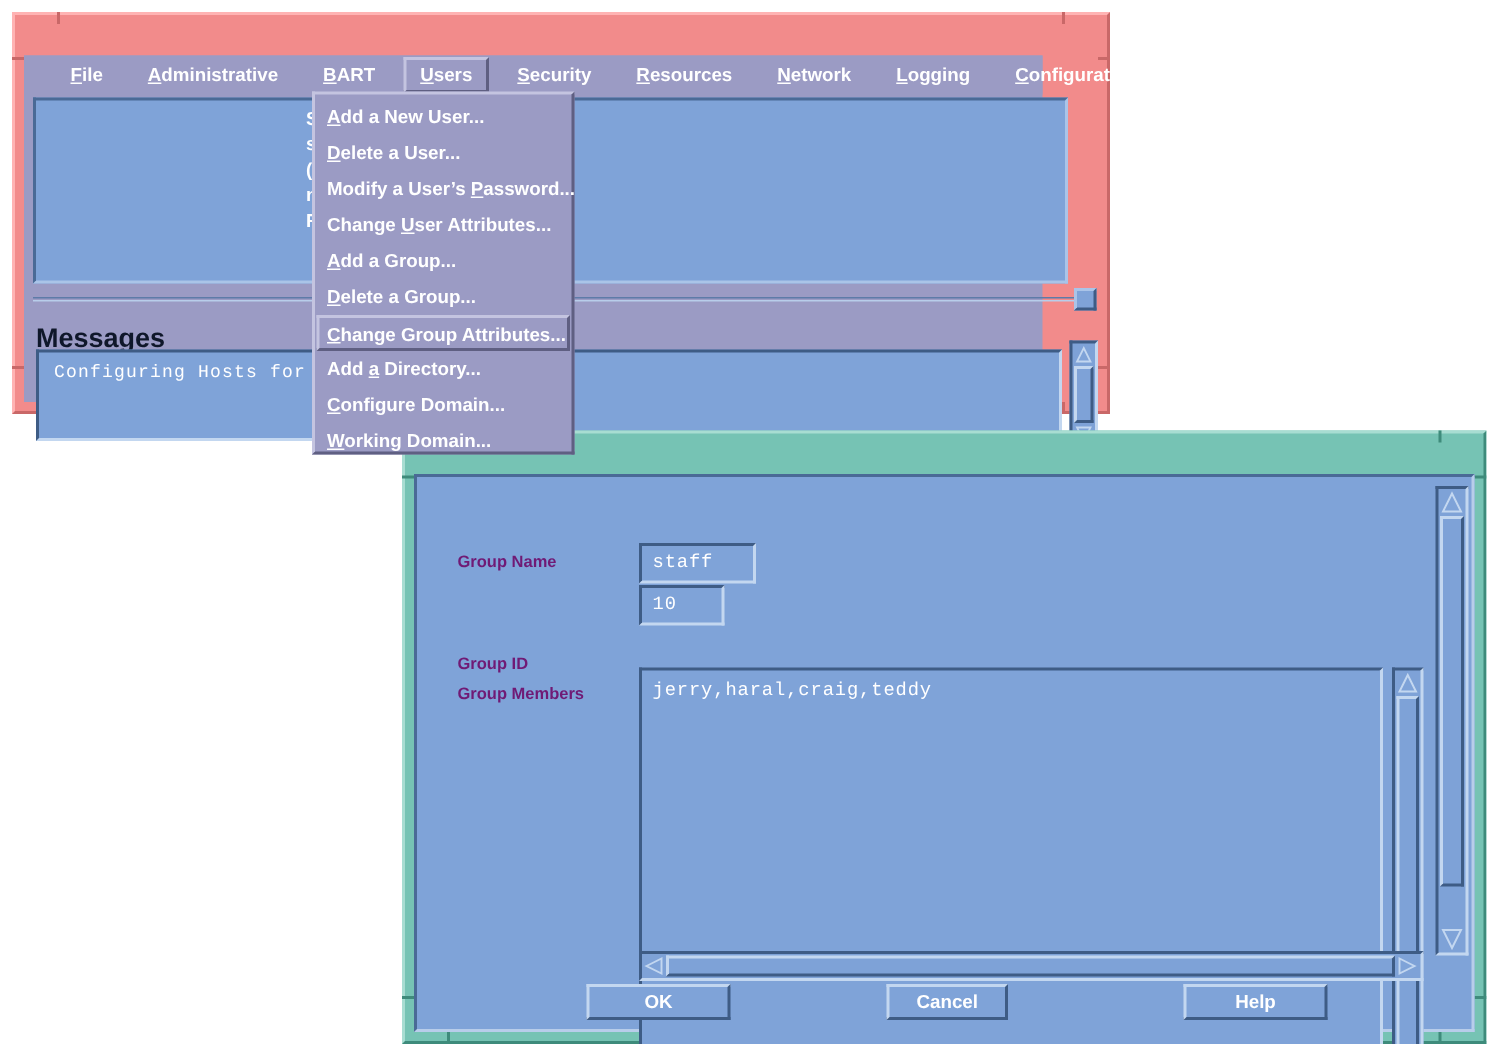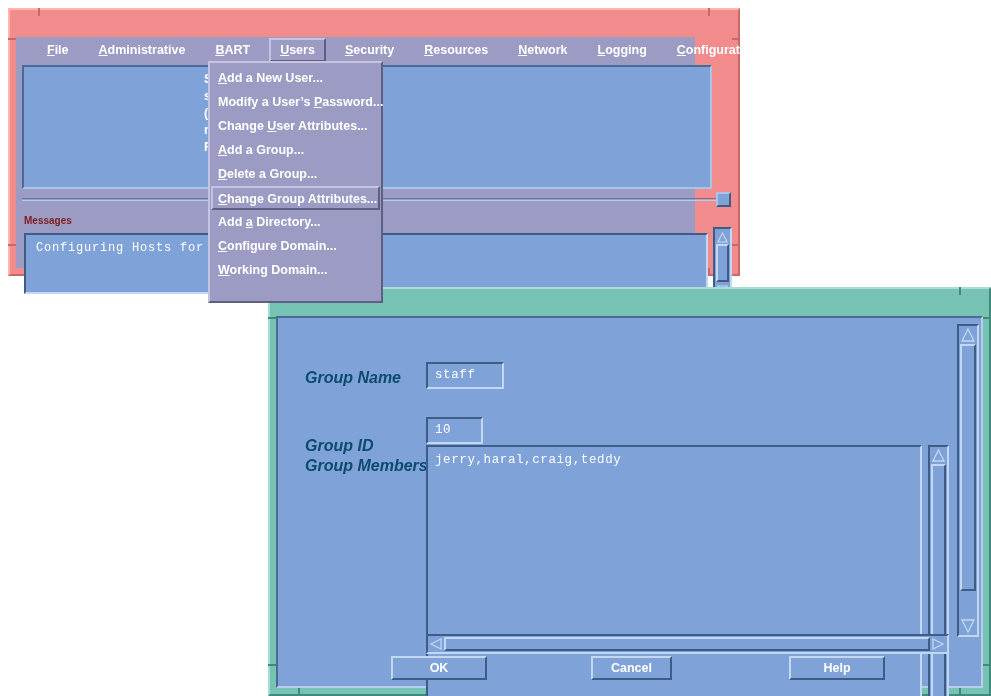--- a/index.html
+++ b/index.html
@@ -225,22 +225,22 @@
     height: 3px;
     border-top: 1px solid #5e7ba8;
     border-bottom: 1px solid #b8cdea;
     box-sizing: border-box;
   }
 
   .messages-label {
     position: absolute;
     left: 8px;
     top: 178px;
-    color: #7f1d1d;
-    font-size: 10px;
+    color: #0f172a;
+    font-size: 18px;
     font-weight: bold;
   }
   .messages-box {
     position: absolute;
     left: 8px;
     top: 196px;
     width: 684px;
     height: 61px;
     background: #7fa3d8;
     border-top: 2px solid #3e5c85;
@@ -418,24 +418,23 @@
     background: #7fa3d8;
     border-top: 2px solid #4a6a96;
     border-left: 2px solid #4a6a96;
     border-right: 2px solid #b8cdea;
     border-bottom: 2px solid #b8cdea;
     box-sizing: border-box;
   }
 
   .field-label {
     position: absolute;
-    color: #0c4a6e;
-    font-size: 16px;
-    font-weight: bold;
-    font-style: italic;
+    color: #701a75;
+    font-size: 11px;
+    font-weight: bold;
   }
   .text-input {
     position: absolute;
     background: #7fa3d8;
     border-top: 2px solid #3e5c85;
     border-left: 2px solid #3e5c85;
     border-right: 2px solid #c3d7f0;
     border-bottom: 2px solid #c3d7f0;
     box-sizing: border-box;
     color: #ffffff;
@@ -540,20 +539,21 @@
             <polygon points="6.5,11 2,2 11,2" fill="#7fa3d8" stroke="#c3d7f0" stroke-width="1.2"></polygon>
           </svg>
       </div>
     </div>
 
   </div>
 </div>
 
 <div id="users-menu">
   <div class="menu-item"><span class="mnem">A</span>dd a New User...</div>
+  <div class="menu-item"><span class="mnem">D</span>elete a User...</div>
   <div class="menu-item">Modify a User’s <span class="mnem">P</span>assword...</div>
   <div class="menu-item">Change <span class="mnem">U</span>ser Attributes...</div>
   <div class="menu-item"><span class="mnem">A</span>dd a Group...</div>
   <div class="menu-item"><span class="mnem">D</span>elete a Group...</div>
   <div class="menu-item hl"><span class="mnem">C</span>hange Group Attributes...</div>
   <div class="menu-item">Add <span class="mnem">a</span> Directory...</div>
   <div class="menu-item"><span class="mnem">C</span>onfigure Domain...</div>
   <div class="menu-item"><span class="mnem">W</span>orking Domain...</div>
 </div>
 
@@ -569,21 +569,21 @@
   <div class="tealcorner" style="right:0;bottom:30px;width:8px;height:2px;"></div>
   <div class="tealcorner" style="right:30px;bottom:0;width:2px;height:8px;"></div>
 
 
   <div class="cga-client">
 
     <div class="field-label" style="left:27px;top:51px;">Group Name</div>
     <div class="text-input" style="left:148px;top:44px;width:78px;height:27px;">staff</div>
 
     <div class="field-label" style="left:27px;top:95px;margin-top:24px;">Group ID</div>
-    <div class="text-input" style="left:148px;top:99px;width:57px;height:27px;">10</div>
+    <div class="text-input" style="left:148px;top:72px;width:57px;height:27px;">10</div>
 
     <div class="field-label" style="left:27px;top:139px;">Group Members</div>
     <div class="textarea-box" style="left:148px;top:127px;width:496px;height:282px;">jerry,haral,craig,teddy</div>
 
     <div class="sb-v" style="left:650px;top:127px;width:21px;height:282px;">
       <div class="arrowbox" style="left:1px;top:1px;width:15px;height:15px;">
         <svg width="15" height="15" viewBox="0 0 15 15">
             <polygon points="7.5,2 13,13 2,13" fill="#7fa3d8" stroke="#c3d7f0" stroke-width="1.3"></polygon>
           </svg>
       </div>

